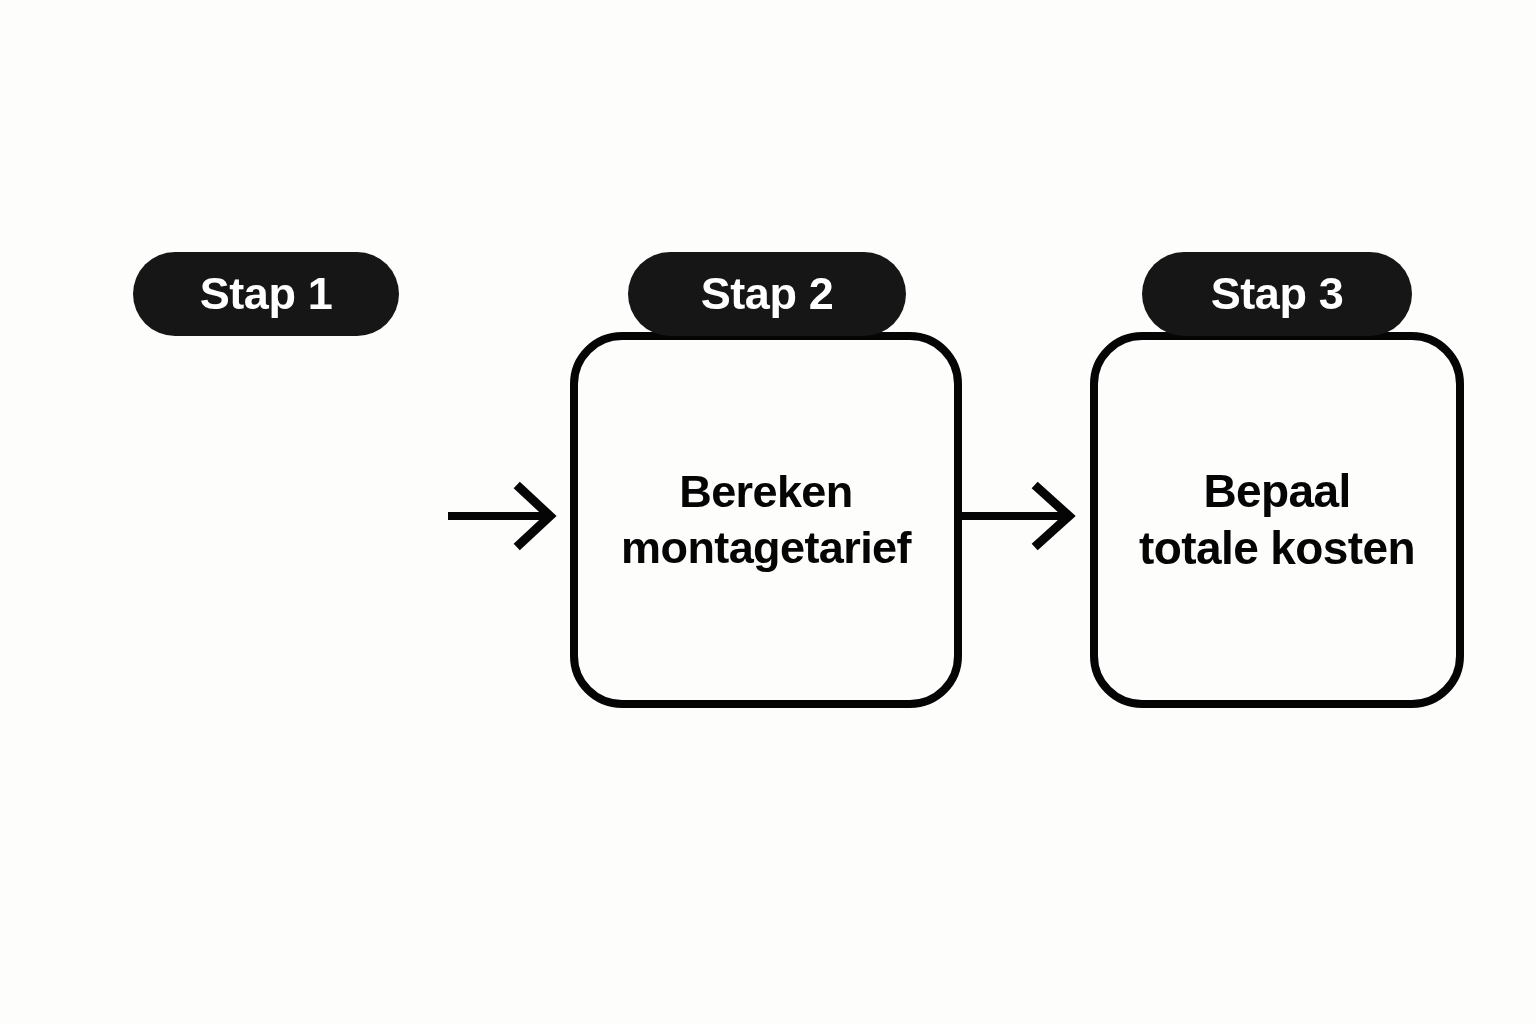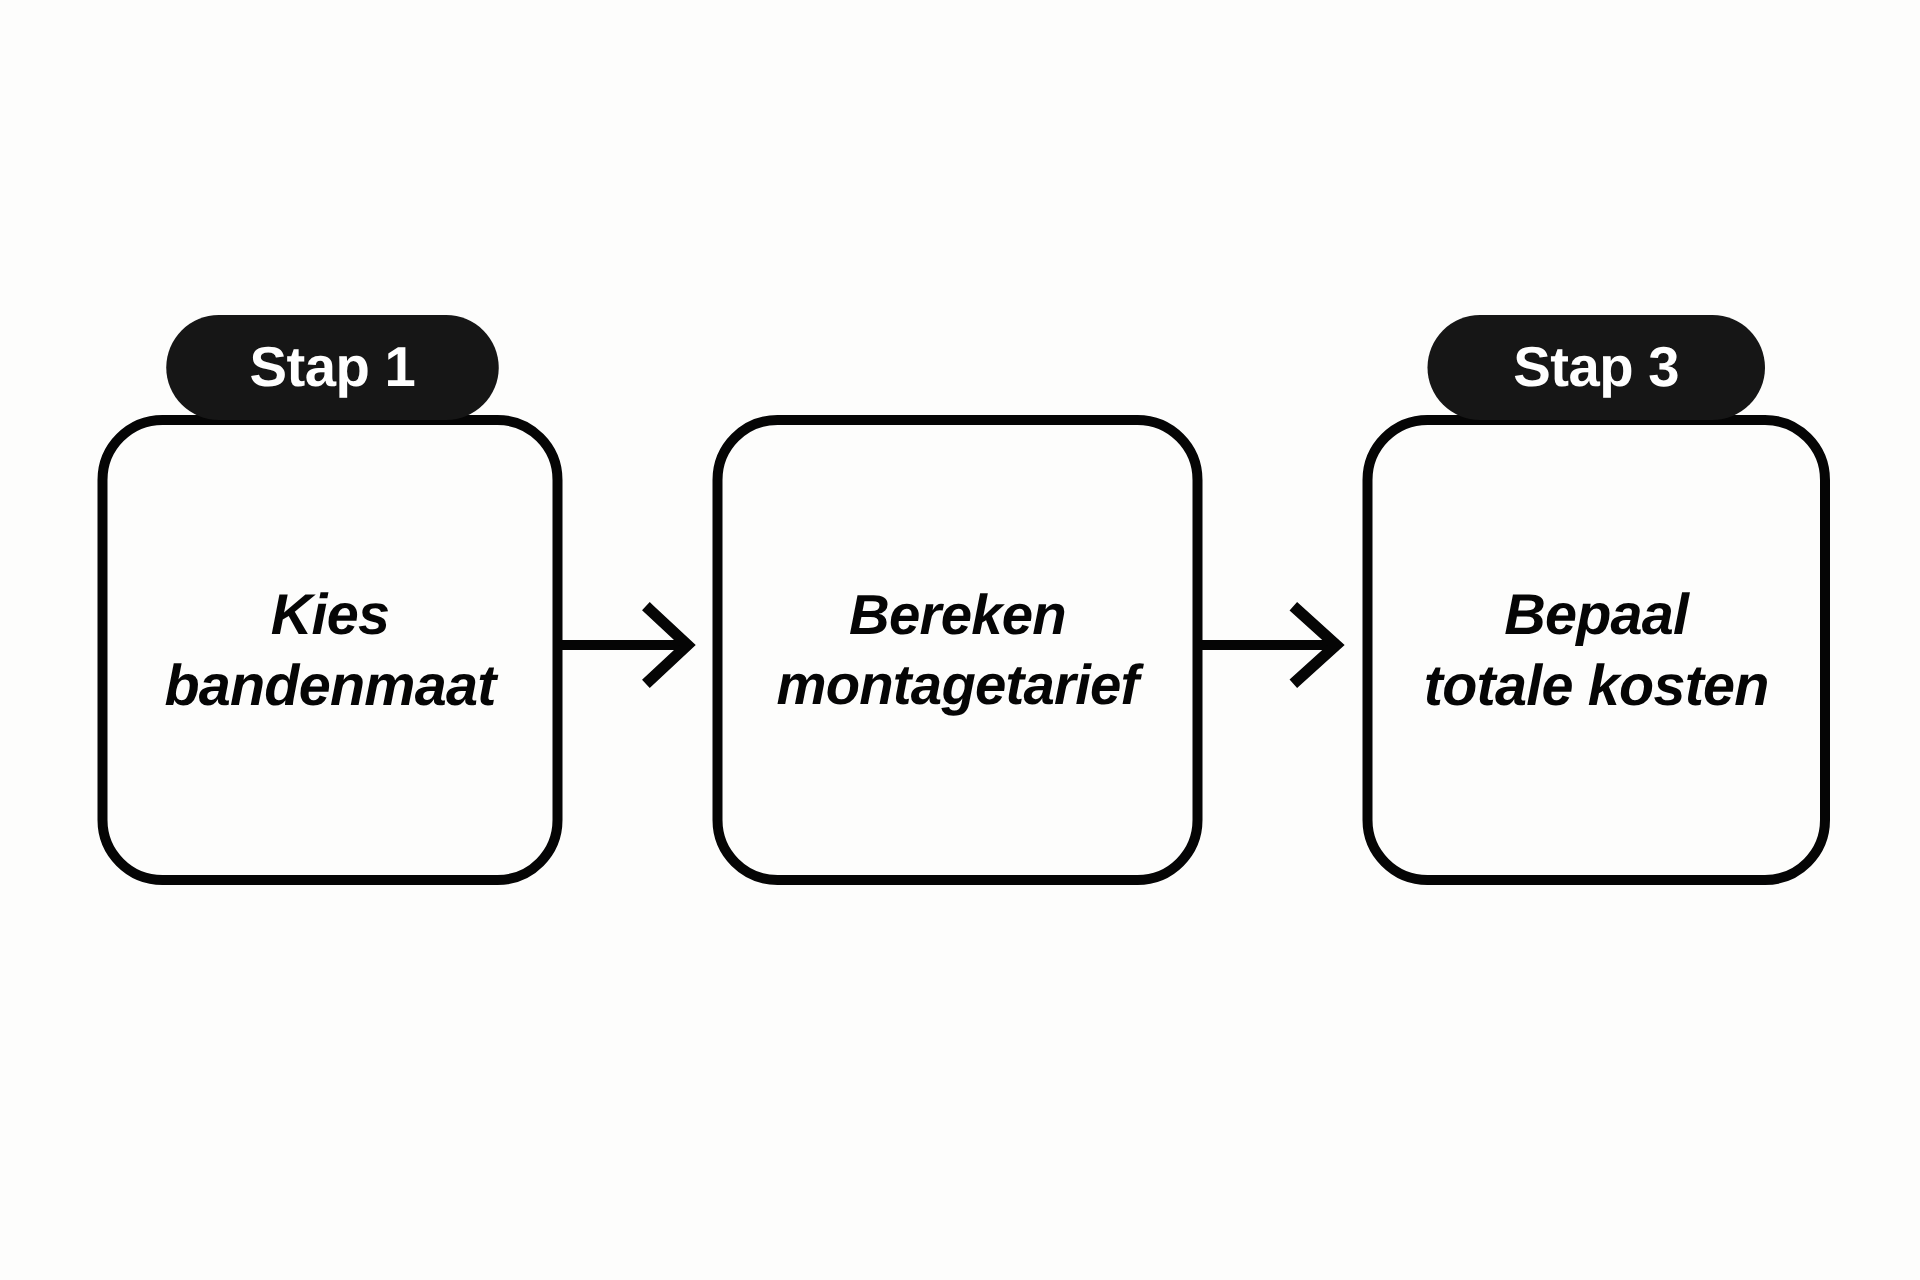--- a/index.html
+++ b/index.html
@@ -41,21 +41,20 @@
   .step-card.card-3 { left: 1090px; top: 332px; width: 374px; height: 376px; }
 
   .card-title {
     font-size: 46px;
     font-weight: bold;
     line-height: 1.25;
     color: #050505;
     letter-spacing: -0.6px;
     white-space: pre-line;
     padding: 0 6px;
-    font-style: italic;
   }
 
   .card-2 .card-title {
     font-size: 45px;
   }
 
   .card-subtitle {
     font-size: 38px;
     font-weight: normal;
     line-height: 1.26;
@@ -102,38 +101,37 @@
     width: 100%;
     height: 100%;
     overflow: visible;
   }
 </style>
 </head>
 <body>
 
 <div id="flow-canvas">
 
-  <div class="step-card card-1">
-    <div class="card-title">Kies
-bandenmaat</div>
-  </div>
   <div class="step-badge badge-1">
     <span>Stap 1</span>
   </div>
 
   <div class="connector conn-1">
     <svg viewBox="0 0 124 76" preserveAspectRatio="none">
       <line x1="0" y1="38" x2="100" y2="38" stroke="#050505" stroke-width="8" stroke-linecap="butt"></line>
       <polyline points="72,10 102,38 72,66" fill="none" stroke="#050505" stroke-width="9" stroke-linecap="square" stroke-linejoin="miter"></polyline>
     </svg>
   </div>
 
   <div class="step-card card-2">
     <div class="card-title">Bereken
 montagetarief</div>
+  </div>
+  <div class="step-badge badge-2">
+    <span>Stap 2</span>
   </div>
 
   <div class="connector conn-2">
     <svg viewBox="0 0 132 76" preserveAspectRatio="none">
       <line x1="0" y1="38" x2="108" y2="38" stroke="#050505" stroke-width="8" stroke-linecap="butt"></line>
       <polyline points="78,10 109,38 78,66" fill="none" stroke="#050505" stroke-width="9" stroke-linecap="square" stroke-linejoin="miter"></polyline>
     </svg>
   </div>
 
   <div class="step-card card-3">

